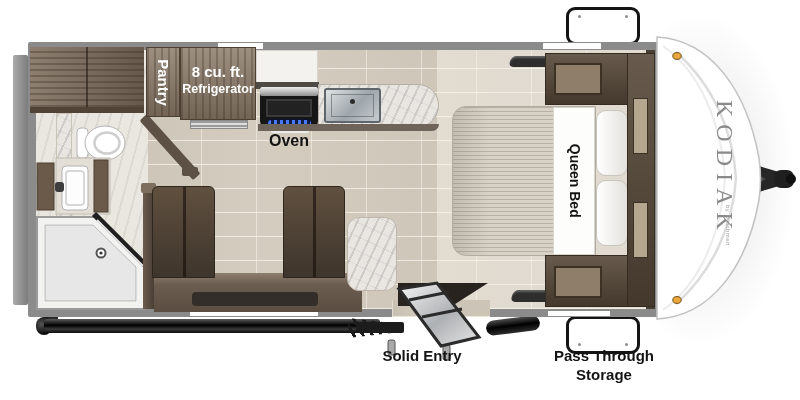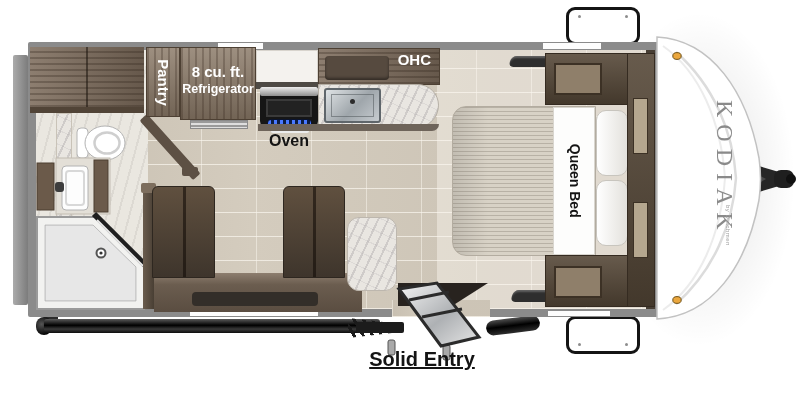--- a/index.html
+++ b/index.html
@@ -134,25 +134,20 @@
   <div class="abs" style="left:256px;top:82px;width:63px;height:7px;background:#4e4a45;"></div>
   <div class="abs" style="left:260px;top:87px;width:58px;height:41px;background:#161616;border-radius:0 0 7px 7px;">
     <div class="abs" style="left:0;top:0;width:100%;height:9px;background:linear-gradient(180deg,#ededed,#8f8f8f);border-radius:2px;"></div>
     <div class="abs" style="left:6px;top:12px;width:46px;height:18px;border:2px solid #3a3a3a;background:#222;"></div>
   </div>
   <div class="abs" style="left:267px;top:119px;width:45px;height:9px;border:1px solid #0a1430;border-radius:4px;
               background:repeating-linear-gradient(90deg,#4a79ff 0 3px,#0c1c42 3px 6px);"></div>
   <div class="abs" style="left:271px;top:128px;width:38px;height:5px;background:#ececec;border-radius:2px;"></div>
   <div class="abs label nowrap" style="left:254px;top:131px;width:70px;font-size:16px;">Oven</div>
 
-  <div class="abs wood-h" style="left:318px;top:48px;width:122px;height:37px;border:1px solid #4d4033;">
-    <div class="abs" style="left:6px;top:7px;width:64px;height:24px;background:#564a3f;border-radius:4px;
-                box-shadow:inset 0 -2px 3px rgba(0,0,0,.4);"></div>
-    <div class="wlabel abs nowrap" style="right:8px;top:2px;font-size:15px;">OHC</div>
-  </div>
   <div class="abs marble" style="left:318px;top:84px;width:121px;height:44px;border-radius:0 26px 28px 0;
               border:1px solid #b5afa5;"></div>
   <div class="abs" style="left:324px;top:88px;width:57px;height:35px;border:2px solid #5f666b;border-radius:3px;
               background:linear-gradient(135deg,#dfe3e5 0%,#9fa6ab 55%,#c7ccd0);">
     <div class="abs" style="left:5px;top:4px;right:5px;bottom:4px;border:1px solid rgba(90,96,100,.6);"></div>
     <div class="abs" style="left:24px;top:9px;width:5px;height:5px;border-radius:50%;background:#2c2c2c;"></div>
   </div>
   <div class="abs" style="left:258px;top:124px;width:181px;height:7px;background:#6e645a;border-radius:0 0 10px 0;"></div>
 
   <div class="abs" style="left:154px;top:273px;width:208px;height:39px;
@@ -230,17 +225,21 @@
       <linearGradient id="stepGrad2" x1="0" y1="0" x2="1" y2="1">
         <stop offset="0" stop-color="#f5f5f5"></stop>
           <stop offset=".55" stop-color="#aeb1b4"></stop>
           <stop offset="1" stop-color="#e6e6e6"></stop>
       </linearGradient>
     </defs>
     <line x1="409" y1="300" x2="449" y2="292" stroke="#2b2b2b" stroke-width="3"></line>
     <line x1="422" y1="317" x2="462" y2="309" stroke="#2b2b2b" stroke-width="3"></line>
   </svg>
 
-  <div class="abs label" style="left:358px;top:347px;width:128px;font-size:20px;text-decoration:underline;">
+  <div class="abs label" style="left:358px;top:347px;width:128px;font-size:15px;">
     <div class="nowrap">Solid Entry</div>
   </div>
+  <div class="abs label" style="left:538px;top:347px;width:132px;font-size:15px;">
+    <div class="nowrap">Pass Through</div>
+    <div class="nowrap">Storage</div>
+  </div>
 
 </div>
 
 </body></html>

